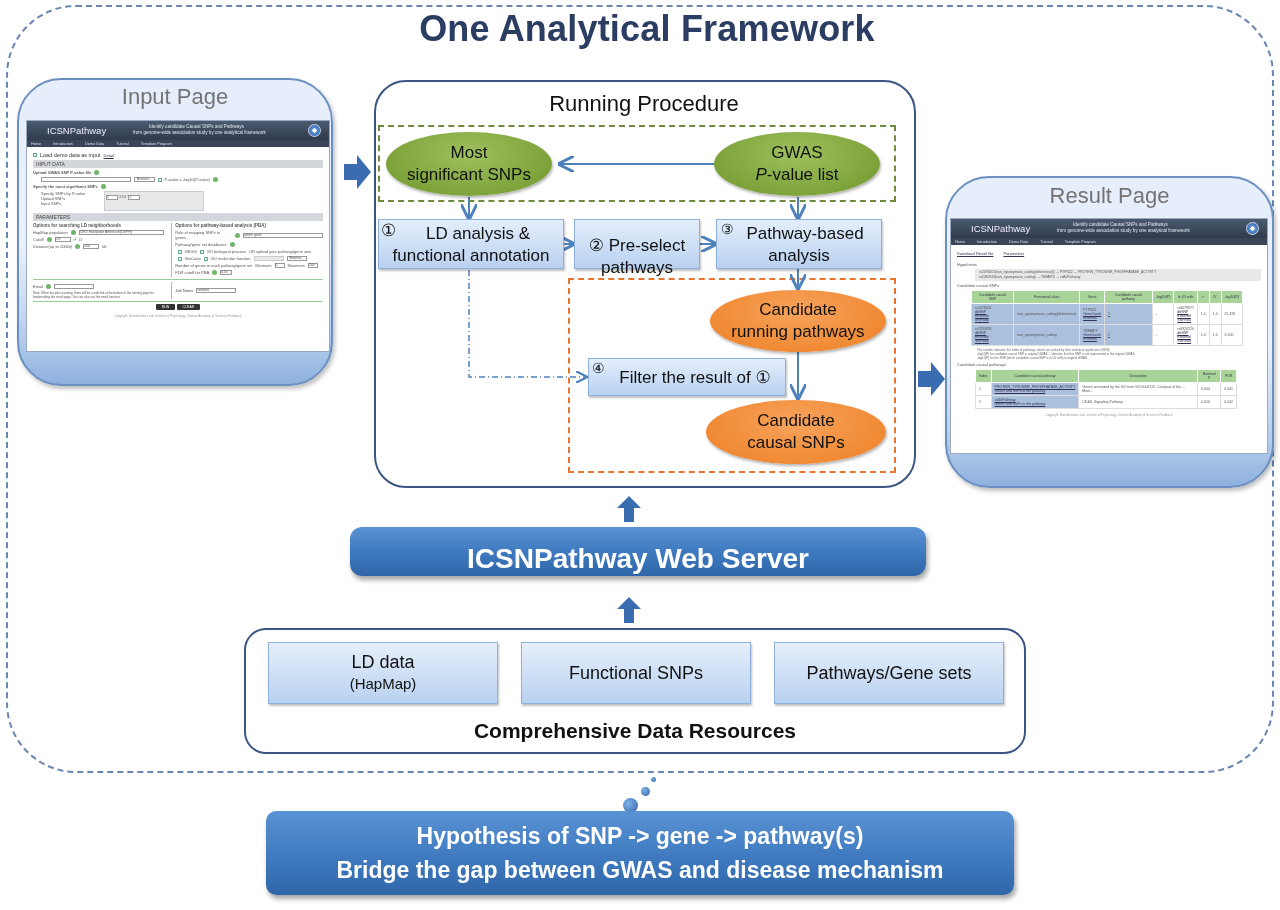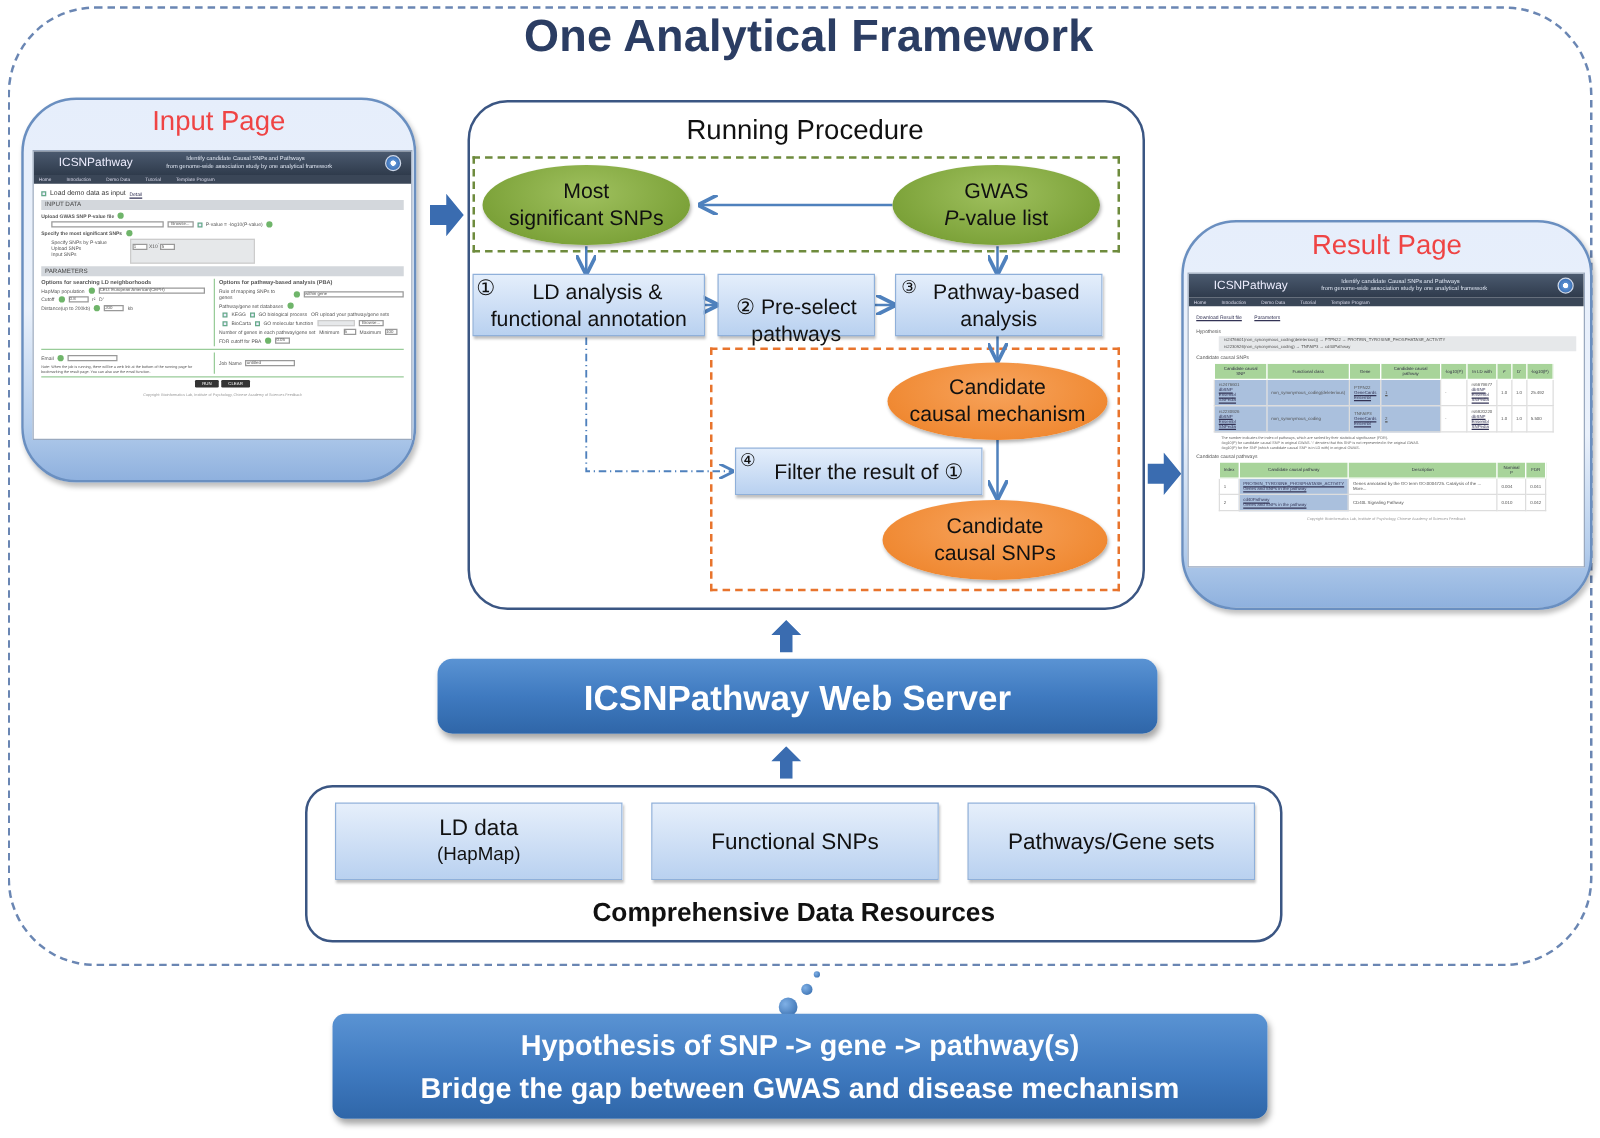--- a/index.html
+++ b/index.html
@@ -10,21 +10,21 @@
   
   #framework-frame { left: 6px; top: 5px; width: 1268px; height: 768px;
     border: 2px dashed #6a86b3; border-radius: 70px; }
   #framework-title { left: 0; top: 8px; width: 1294px; text-align: center;
     font-size: 36px; font-weight: bold; color: #2b3d63; letter-spacing: 0.2px; }
 
   
   .shot-panel { border: 2px solid #6a8fc0; border-radius: 44px;
     background: linear-gradient(#e6eefb 0%, #eaf1fb 55%, #b4cdec 85%, #8fb1de 100%);
     box-shadow: 2px 3px 4px rgba(0,0,0,0.25); }
-  .shot-title { text-align: center; font-size: 22px; color: #ef4444; }
+  .shot-title { text-align: center; font-size: 22px; color: #737373; }
   #input-panel { left: 17px; top: 78px; width: 316px; height: 308px; }
   #input-title { left: 17px; top: 84px; width: 316px; }
   #result-panel { left: 945px; top: 176px; width: 329px; height: 312px; }
   #result-title { left: 945px; top: 183px; width: 329px; }
 
   
   .mini { background: #fff; border: 1px solid #9aa9bf; overflow: hidden; font-size: 4.5px; color: #555; }
   .mini-head { height: 19px; background: linear-gradient(#4b5a6f, #2f3b4c); position: relative; color: #fff; text-align: center; }
   .mini-logo { position: absolute; left: 20px; top: 4px; font-size: 9.5px; color: #eef; }
   .mini-tag { position: absolute; left: 100px; top: 3px; font-size: 4.6px; line-height: 5.5px; color: #dfe6f2; }
@@ -68,21 +68,21 @@
 
   .step-box { background: linear-gradient(#e4eefb, #b9d1f0); border: 1px solid #8fb0da;
     box-shadow: 1px 2px 2px rgba(0,0,0,0.25); font-size: 17px; line-height: 22px; color: #111; text-align: center; }
   #step1 { left: 378px; top: 219px; width: 186px; height: 50px; }
   #step2 { left: 574px; top: 219px; width: 126px; height: 50px; }
   #step3 { left: 716px; top: 219px; width: 166px; height: 50px; }
   #step4 { left: 588px; top: 358px; width: 198px; height: 38px; }
   .step-num { position: absolute; font-size: 17px; }
 
   
-  #web-server { left: 350px; top: 527px; width: 576px; height: 60px; border-radius: 12px;
+  #web-server { left: 350px; top: 527px; width: 576px; height: 49px; border-radius: 12px;
     background: linear-gradient(#5a93d3 0%, #3f7ac0 50%, #2f66a8 100%); box-shadow: 2px 4px 5px rgba(0,0,0,0.35);
     color: #fff; font-size: 28px; font-weight: bold; text-align: center; line-height: 64px; }
 
   
   #data-panel { left: 244px; top: 628px; width: 782px; height: 126px; border: 2px solid #3b5683; border-radius: 22px; background: #fff; }
   .data-box { background: linear-gradient(#e6effb, #b9d1f0); border: 1px solid #8fb0da; box-shadow: 1px 2px 2px rgba(0,0,0,0.25);
     text-align: center; color: #111; display: flex; flex-direction: column; justify-content: center; }
   .data-main { font-size: 18px; line-height: 22px; }
   .data-sub { font-size: 15px; line-height: 22px; }
   #data-ld { left: 268px; top: 642px; width: 230px; height: 62px; }
@@ -296,21 +296,21 @@
 </div>
 <div class="abs step-box" id="step3">
   <span class="step-num" style="left:4px;top:-2px;font-size:14px">③</span>
   <div style="padding-top:3px;padding-left:12px">Pathway-based</div>
   <div>analysis</div>
 </div>
 
 <div class="abs ellipse orange-ell" id="ell-cand-path">
   <div>
       <div>Candidate</div>
-      <div>causal mechanism</div>
+      <div>running pathways</div>
     </div>
 </div>
 <div class="abs step-box" id="step4">
   <span class="step-num" style="left:3px;top:-2px;font-size:14px">④</span>
   <div style="padding-top:8px;padding-left:16px">Filter the result of ①</div>
 </div>
 <div class="abs ellipse orange-ell" id="ell-cand-snp">
   <div>
       <div>Candidate</div>
       <div>causal SNPs</div>

